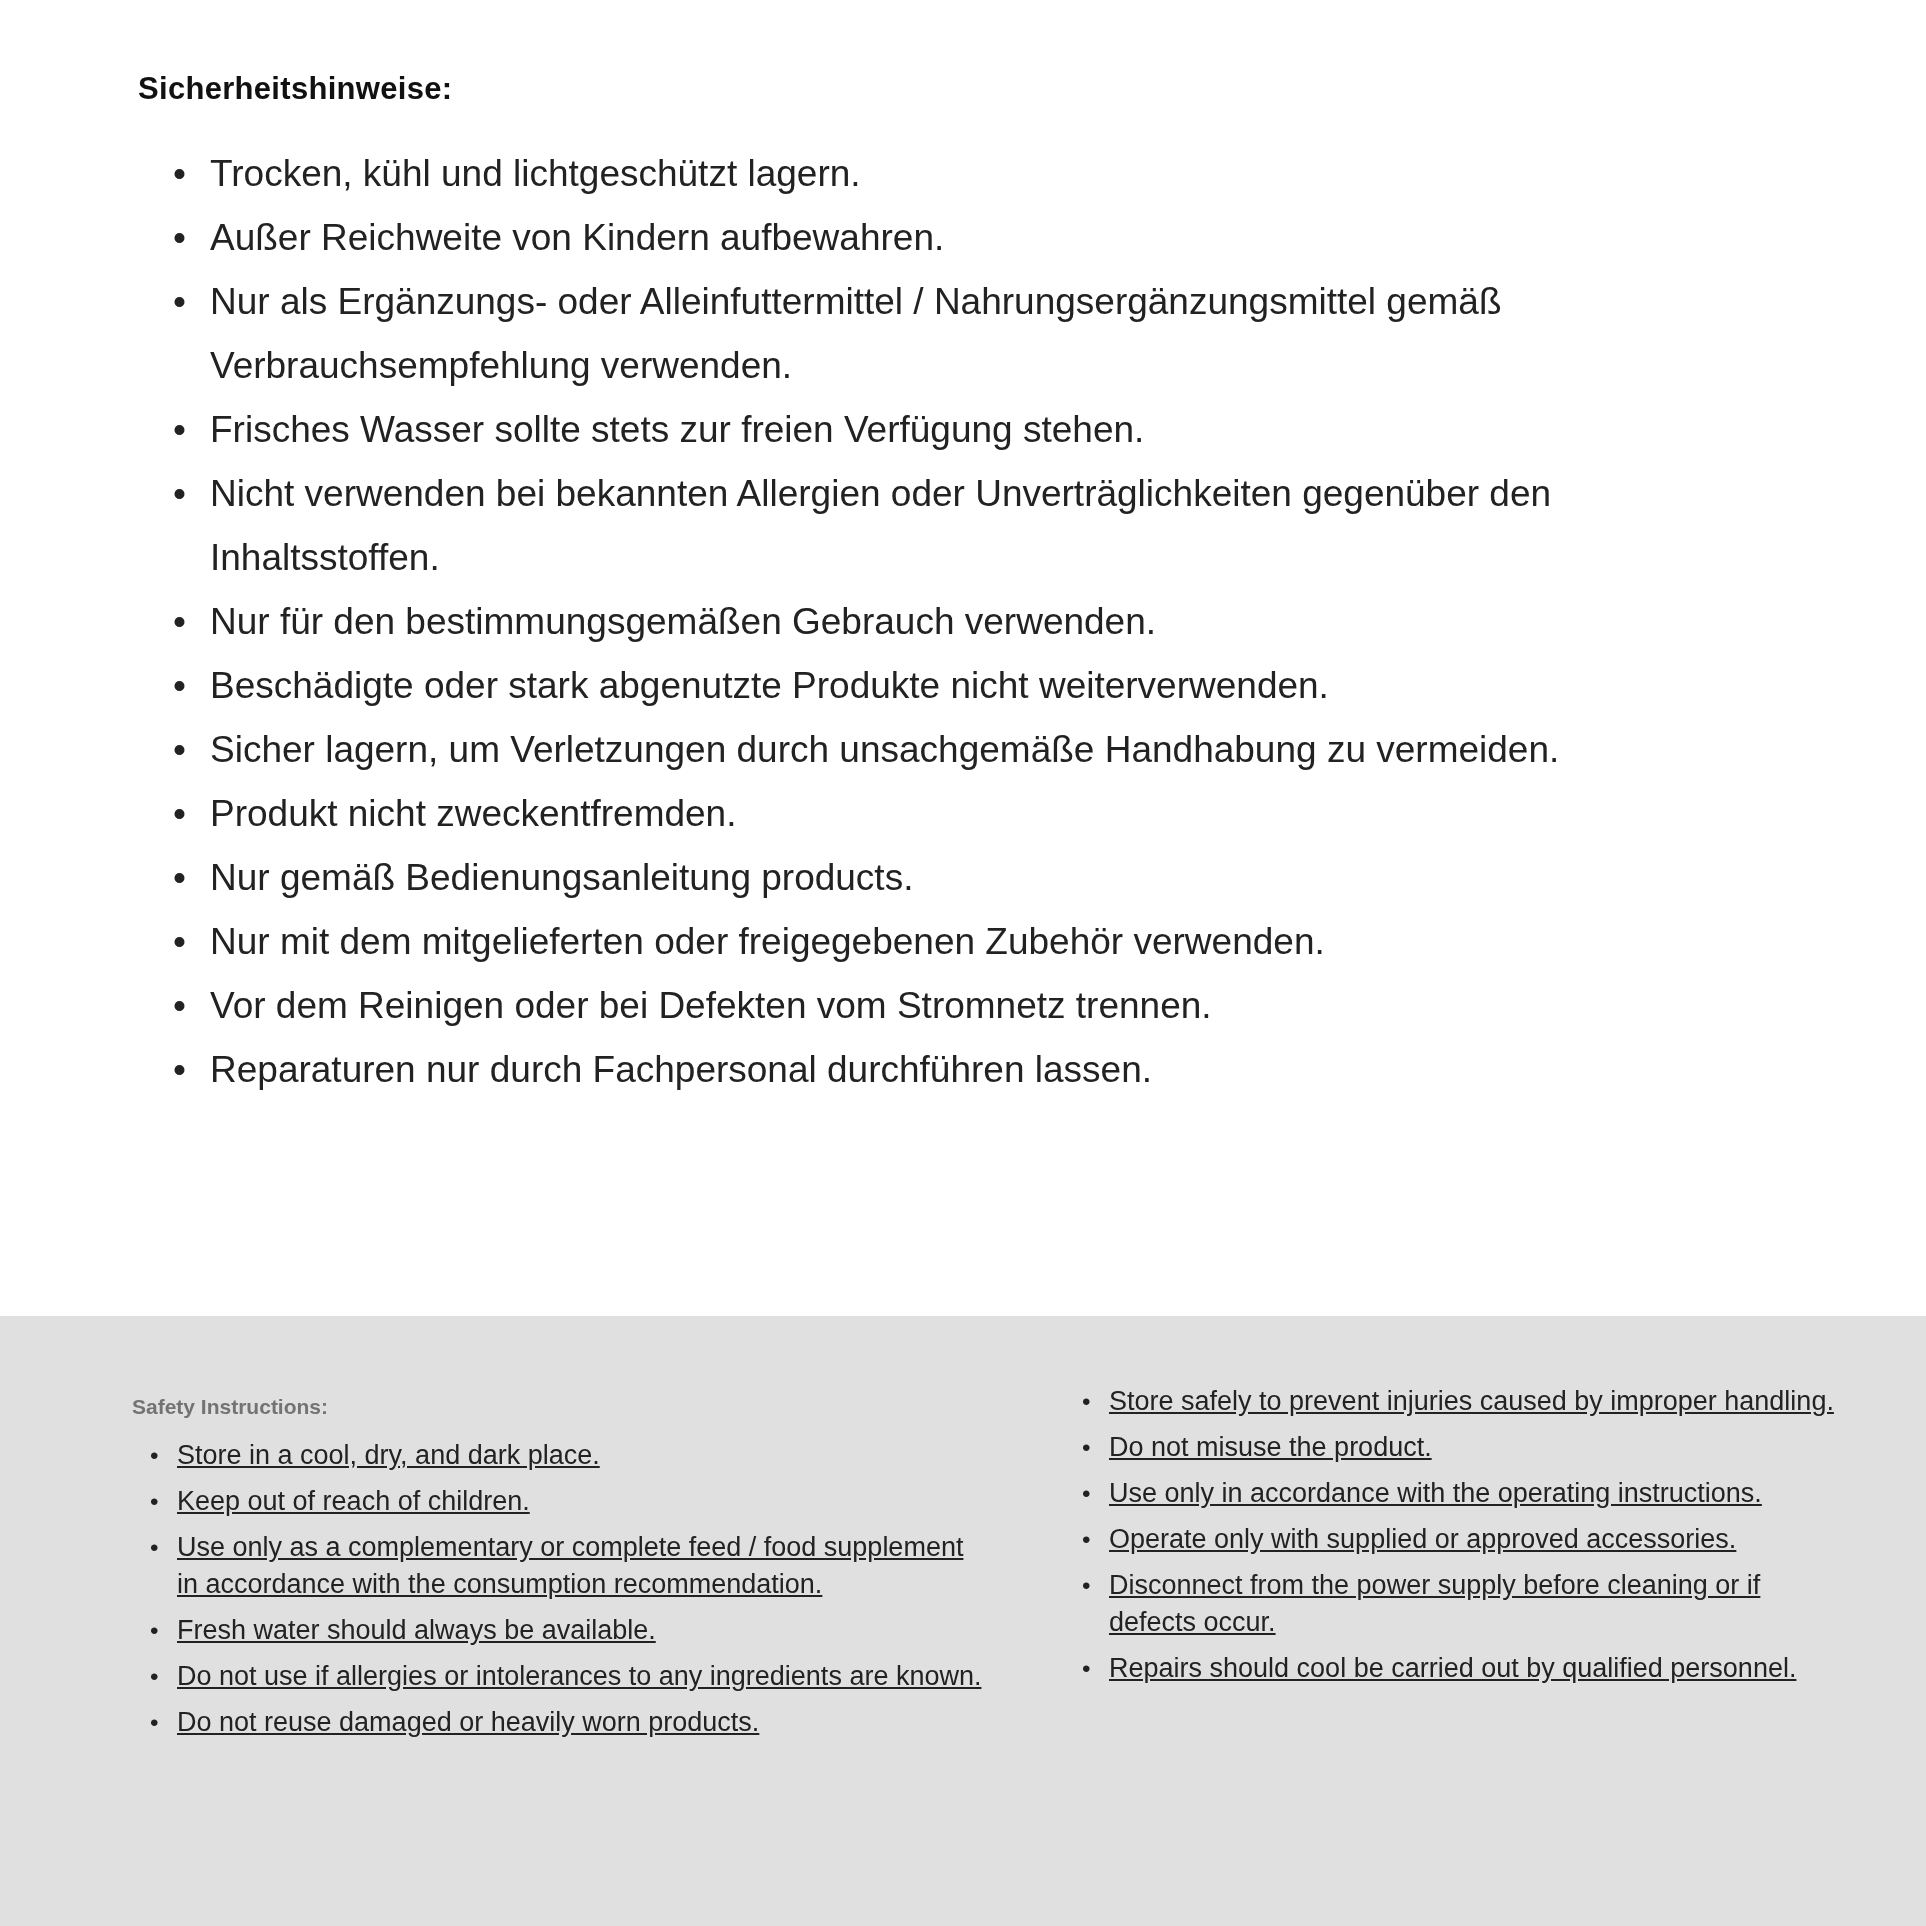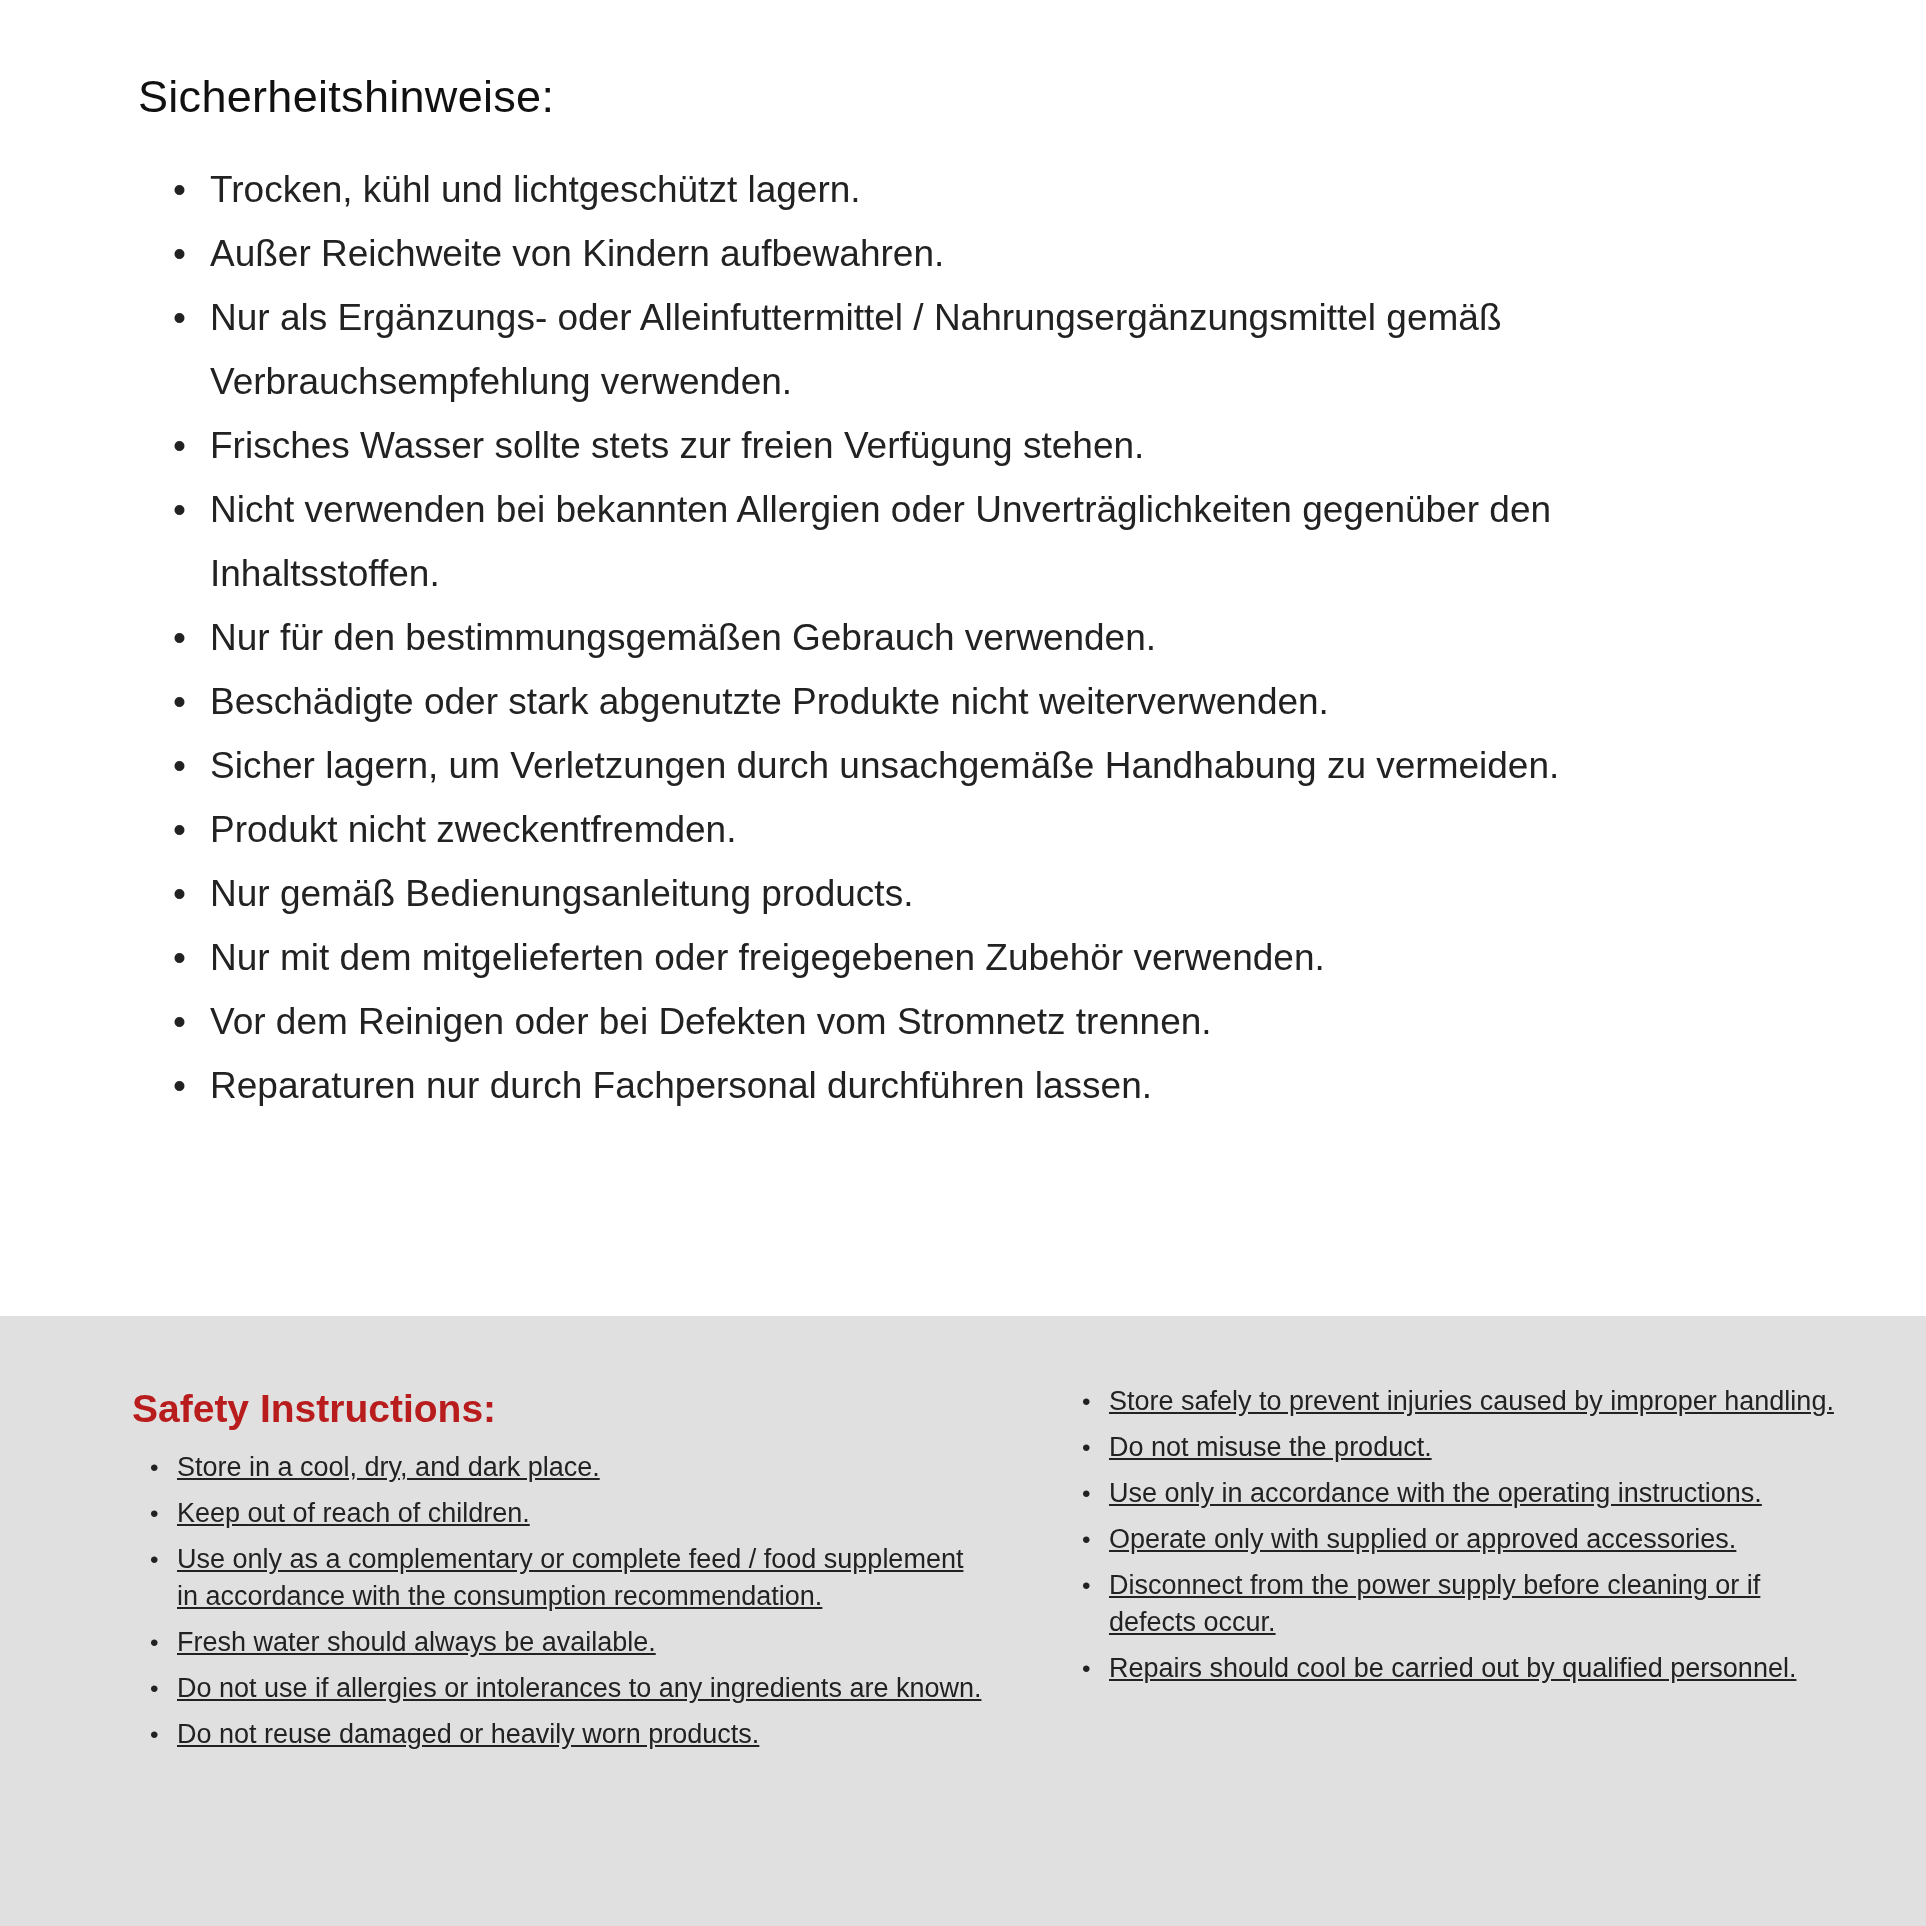--- a/index.html
+++ b/index.html
@@ -23,22 +23,22 @@
   }
 
   
   .section-german {
     flex: 0 0 1316px;
     box-sizing: border-box;
     padding: 71px 116px 0 138px;
     background: #ffffff;
   }
   .german-title {
-    font-size: 45px;
-    font-weight: 400;
+    font-size: 31px;
+    font-weight: 700;
     color: #111111;
     margin: 0 0 35px 0;
     letter-spacing: 0.3px;
   }
   ul.bullet-list {
     list-style: none;
     margin: 0;
     padding: 0;
   }
   .section-german ul.bullet-list {
@@ -71,24 +71,24 @@
   }
   .col-left {
     width: 854px;
     flex: 0 0 auto;
   }
   .col-right {
     width: 770px;
     flex: 0 0 auto;
   }
   .english-title {
-    font-size: 39px;
+    font-size: 21px;
     font-weight: 700;
-    color: #b91c1c;
-    margin: 4px 0 18px 0;
+    color: #737373;
+    margin: 12px 0 18px 0;
   }
   .section-english ul.bullet-list {
     font-size: 27px;
     line-height: 37px;
     color: #222222;
   }
   .col-left ul.bullet-list {
     padding-left: 18px;
   }
   .section-english ul.bullet-list li {

